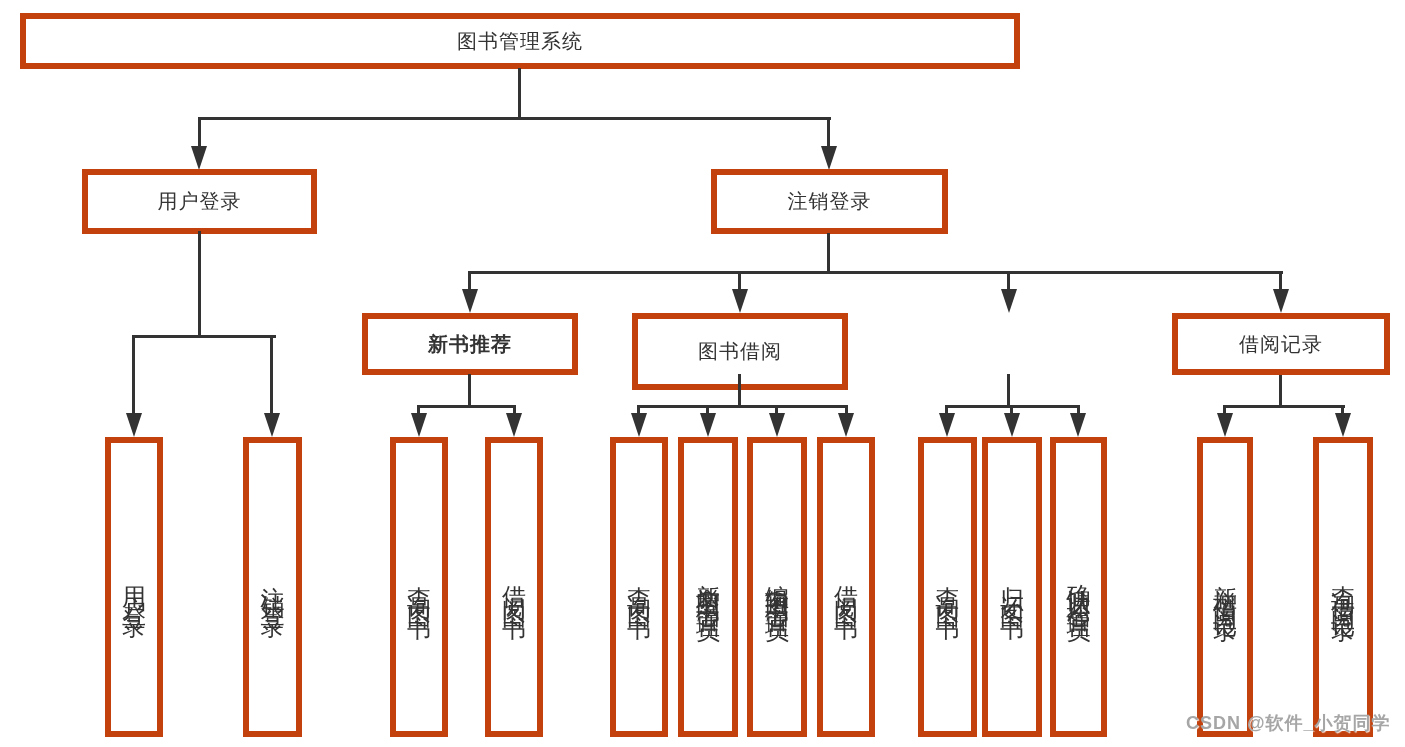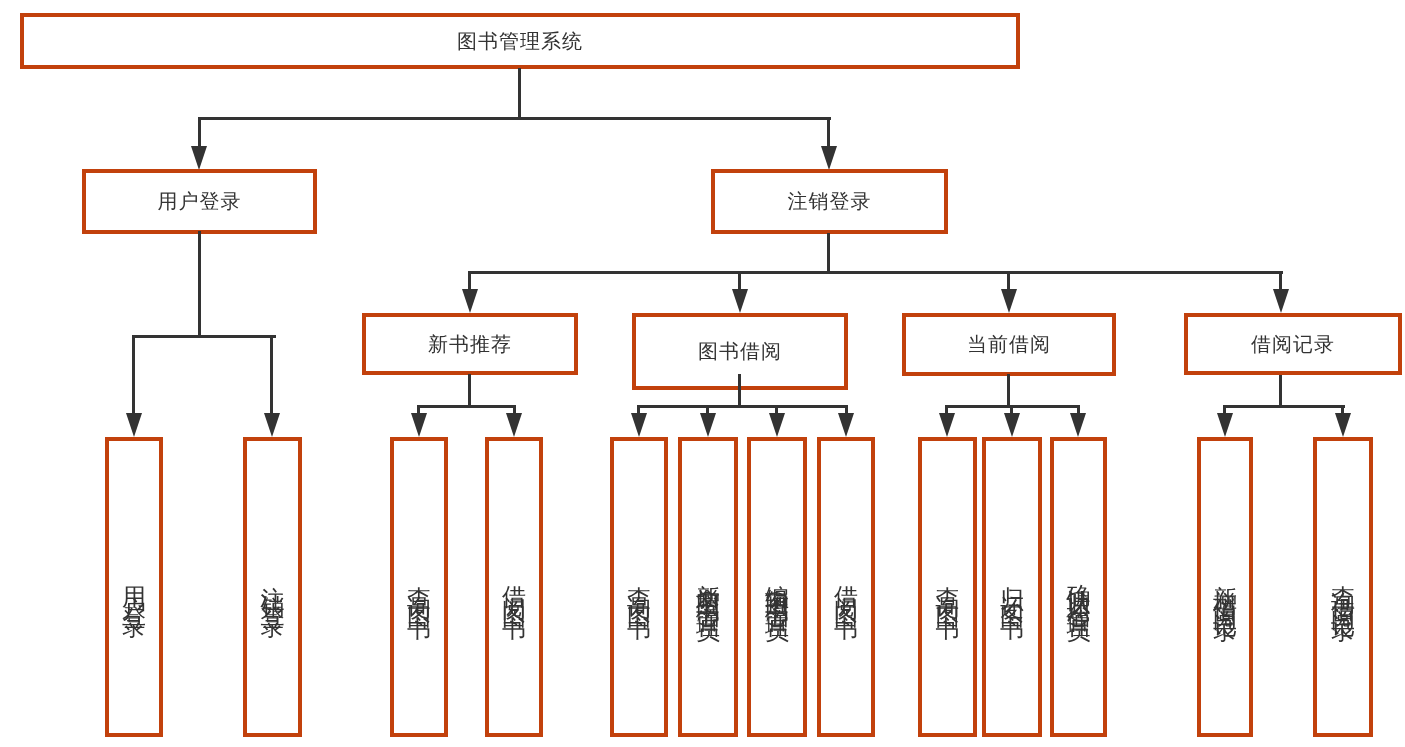--- a/index.html
+++ b/index.html
@@ -6,21 +6,21 @@
   .stage{
     position:relative;
     width:1405px;height:747px;
     background:#ffffff;
     font-family:"Liberation Sans", sans-serif;
     overflow:hidden;
   }
   .box{
     position:absolute;
     box-sizing:border-box;
-    border:4px solid #c2410c;
+    border:6px solid #c2410c;
     background:#ffffff;
     color:#333333;
     display:flex;
     align-items:center;
     justify-content:center;
   }
   .hbox{ font-size:20px; letter-spacing:1px; }
   .root{ font-size:20px; letter-spacing:1px; }
   .vbox{
     writing-mode:vertical-rl;
@@ -84,30 +84,27 @@
   <div class="line" style="left:468px;top:271px;width:815px;height:3px;"></div>
   <div class="line" style="left:468px;top:271px;width:3px;height:20px;"></div>
   <div class="arrow" style="left:462px;top:289px;"></div>
   <div class="line" style="left:738px;top:271px;width:3px;height:20px;"></div>
   <div class="arrow" style="left:732px;top:289px;"></div>
   <div class="line" style="left:1007px;top:271px;width:3px;height:20px;"></div>
   <div class="arrow" style="left:1001px;top:289px;"></div>
   <div class="line" style="left:1279px;top:271px;width:3px;height:20px;"></div>
   <div class="arrow" style="left:1273px;top:289px;"></div>
 
-  <div class="box hbox" style="left:362px;top:313px;width:216px;height:62px;">
+  <div class="box hbox" style="left:362px;top:313px;width:216px;height:62px;font-weight:bold;">
     <span>新书推荐</span>
   </div>
   <div class="box hbox" style="left:632px;top:313px;width:216px;height:77px;">
     <span>图书借阅</span>
   </div>
-  <div class="box hbox" style="left:902px;top:313px;width:214px;height:63px;">
-    <span>当前借阅</span>
-  </div>
-  <div class="box hbox" style="left:1172px;top:313px;width:218px;height:62px;margin-left:12px;">
+  <div class="box hbox" style="left:1172px;top:313px;width:218px;height:62px;">
     <span>借阅记录</span>
   </div>
 
   <div class="line" style="left:468px;top:374px;width:3px;height:34px;"></div>
   <div class="line" style="left:417px;top:405px;width:99px;height:3px;"></div>
   <div class="line" style="left:417px;top:405px;width:3px;height:12px;"></div>
   <div class="arrow" style="left:411px;top:413px;"></div>
   <div class="line" style="left:513px;top:405px;width:3px;height:12px;"></div>
   <div class="arrow" style="left:506px;top:413px;"></div>
 
@@ -175,14 +172,15 @@
     <span>确认归还（管理员）</span>
   </div>
 
   <div class="box vbox ls6" style="left:1197px;top:437px;width:56px;height:300px;">
     <span>新增借阅记录</span>
   </div>
   <div class="box vbox ls6" style="left:1313px;top:437px;width:60px;height:300px;">
     <span>查询借阅记录</span>
   </div>
 
+  <div class="watermark">CSDN @软件_小贺同学</div>
 
 </div>
 
 </body></html>

